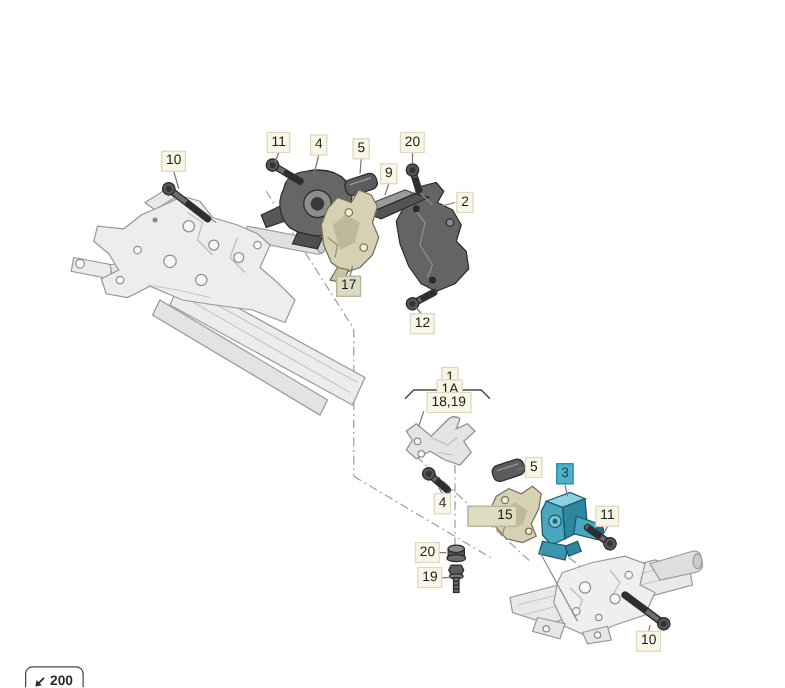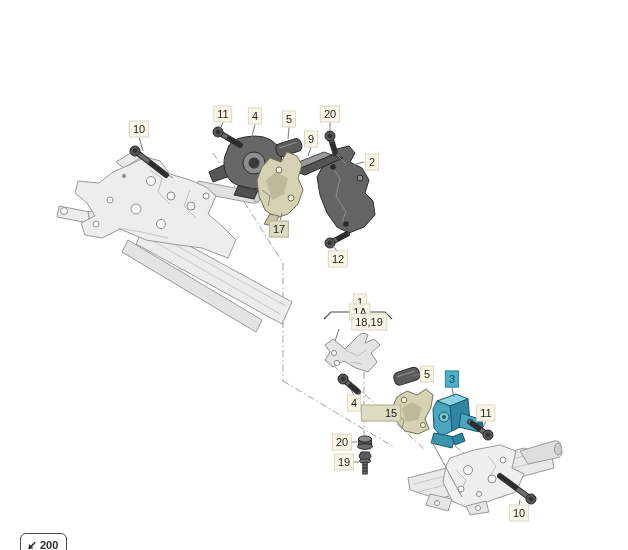--- a/index.html
+++ b/index.html
@@ -264,24 +264,24 @@
       <div class="callout" style="left: 223px; top: 114px;">11</div>
       <div class="callout" style="left: 255px; top: 116px;">4</div>
       <div class="callout" style="left: 289px; top: 119px;">5</div>
       <div class="callout" style="left: 330px; top: 114px;">20</div>
       <div class="callout" style="left: 311px; top: 139px;">9</div>
       <div class="callout" style="left: 372px; top: 162px;">2</div>
       <div class="callout tan" style="left: 279px; top: 229px;">17</div>
       <div class="callout" style="left: 338px; top: 259px;">12</div>
       <div class="callout" style="left: 360px; top: 302px;">1</div>
       <div class="callout" style="left: 340px; top: 312px; margin-left: 20px;">1A</div>
-      <div class="callout" style="left: 369px; top: 322px;">18,19</div>
+      <div class="callout" style="left: 359px; top: 322px;">18,19</div>
       <div class="callout" style="left: 354px; top: 403px;">4</div>
       <div class="callout" style="left: 427px; top: 374px;">5</div>
-      <div class="callout tan" style="left: 381px; top: 413px; padding-left: 23px;">15</div>
+      <div class="callout tan" style="left: 394px; top: 413px; padding-left: 23px;">15</div>
       <div class="callout selected" style="left: 452px; top: 379px;">3</div>
       <div class="callout" style="left: 486px; top: 413px;">11</div>
       <div class="callout" style="left: 342px; top: 442px;">20</div>
       <div class="callout" style="left: 344px; top: 462px;">19</div>
       <div class="callout" style="left: 519px; top: 513px;">10</div>
     </div>
 
 <button class="scale-btn">
   <svg width="10" height="11" viewBox="0 0 11 11">
     <line x1="9" y1="2" x2="4" y2="7" stroke="#2b2b2b" stroke-width="1.6"></line>

